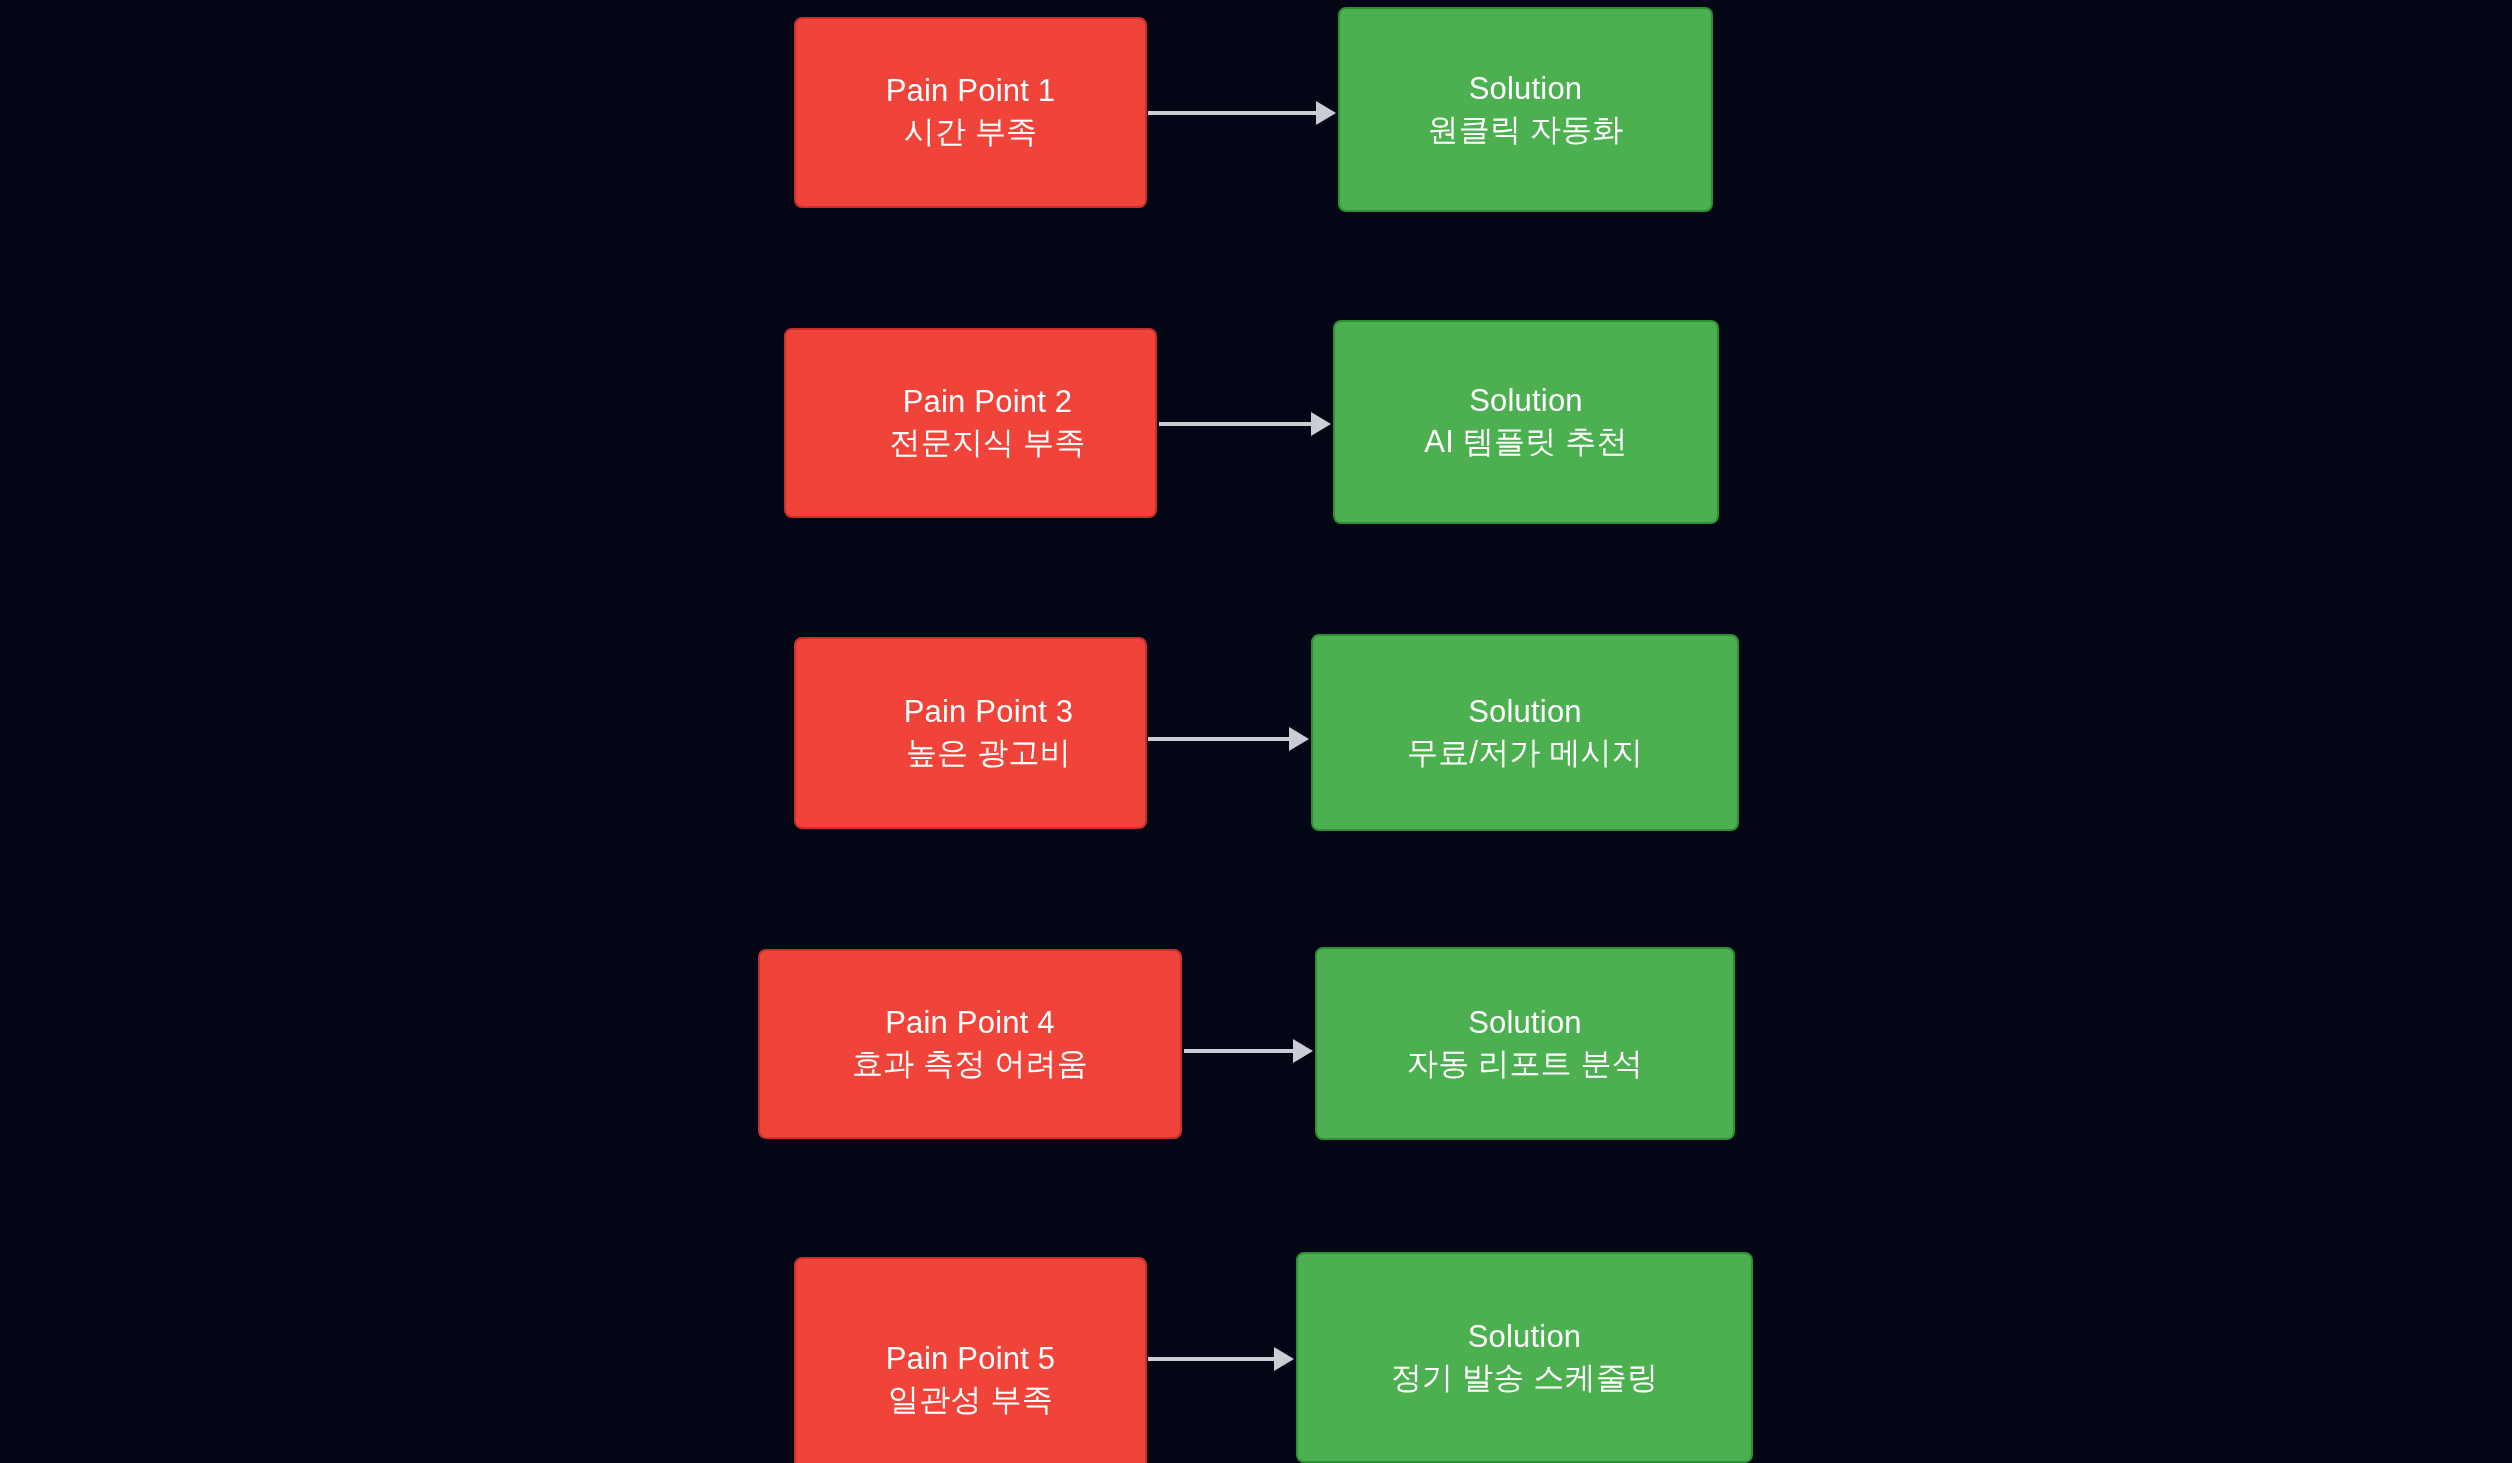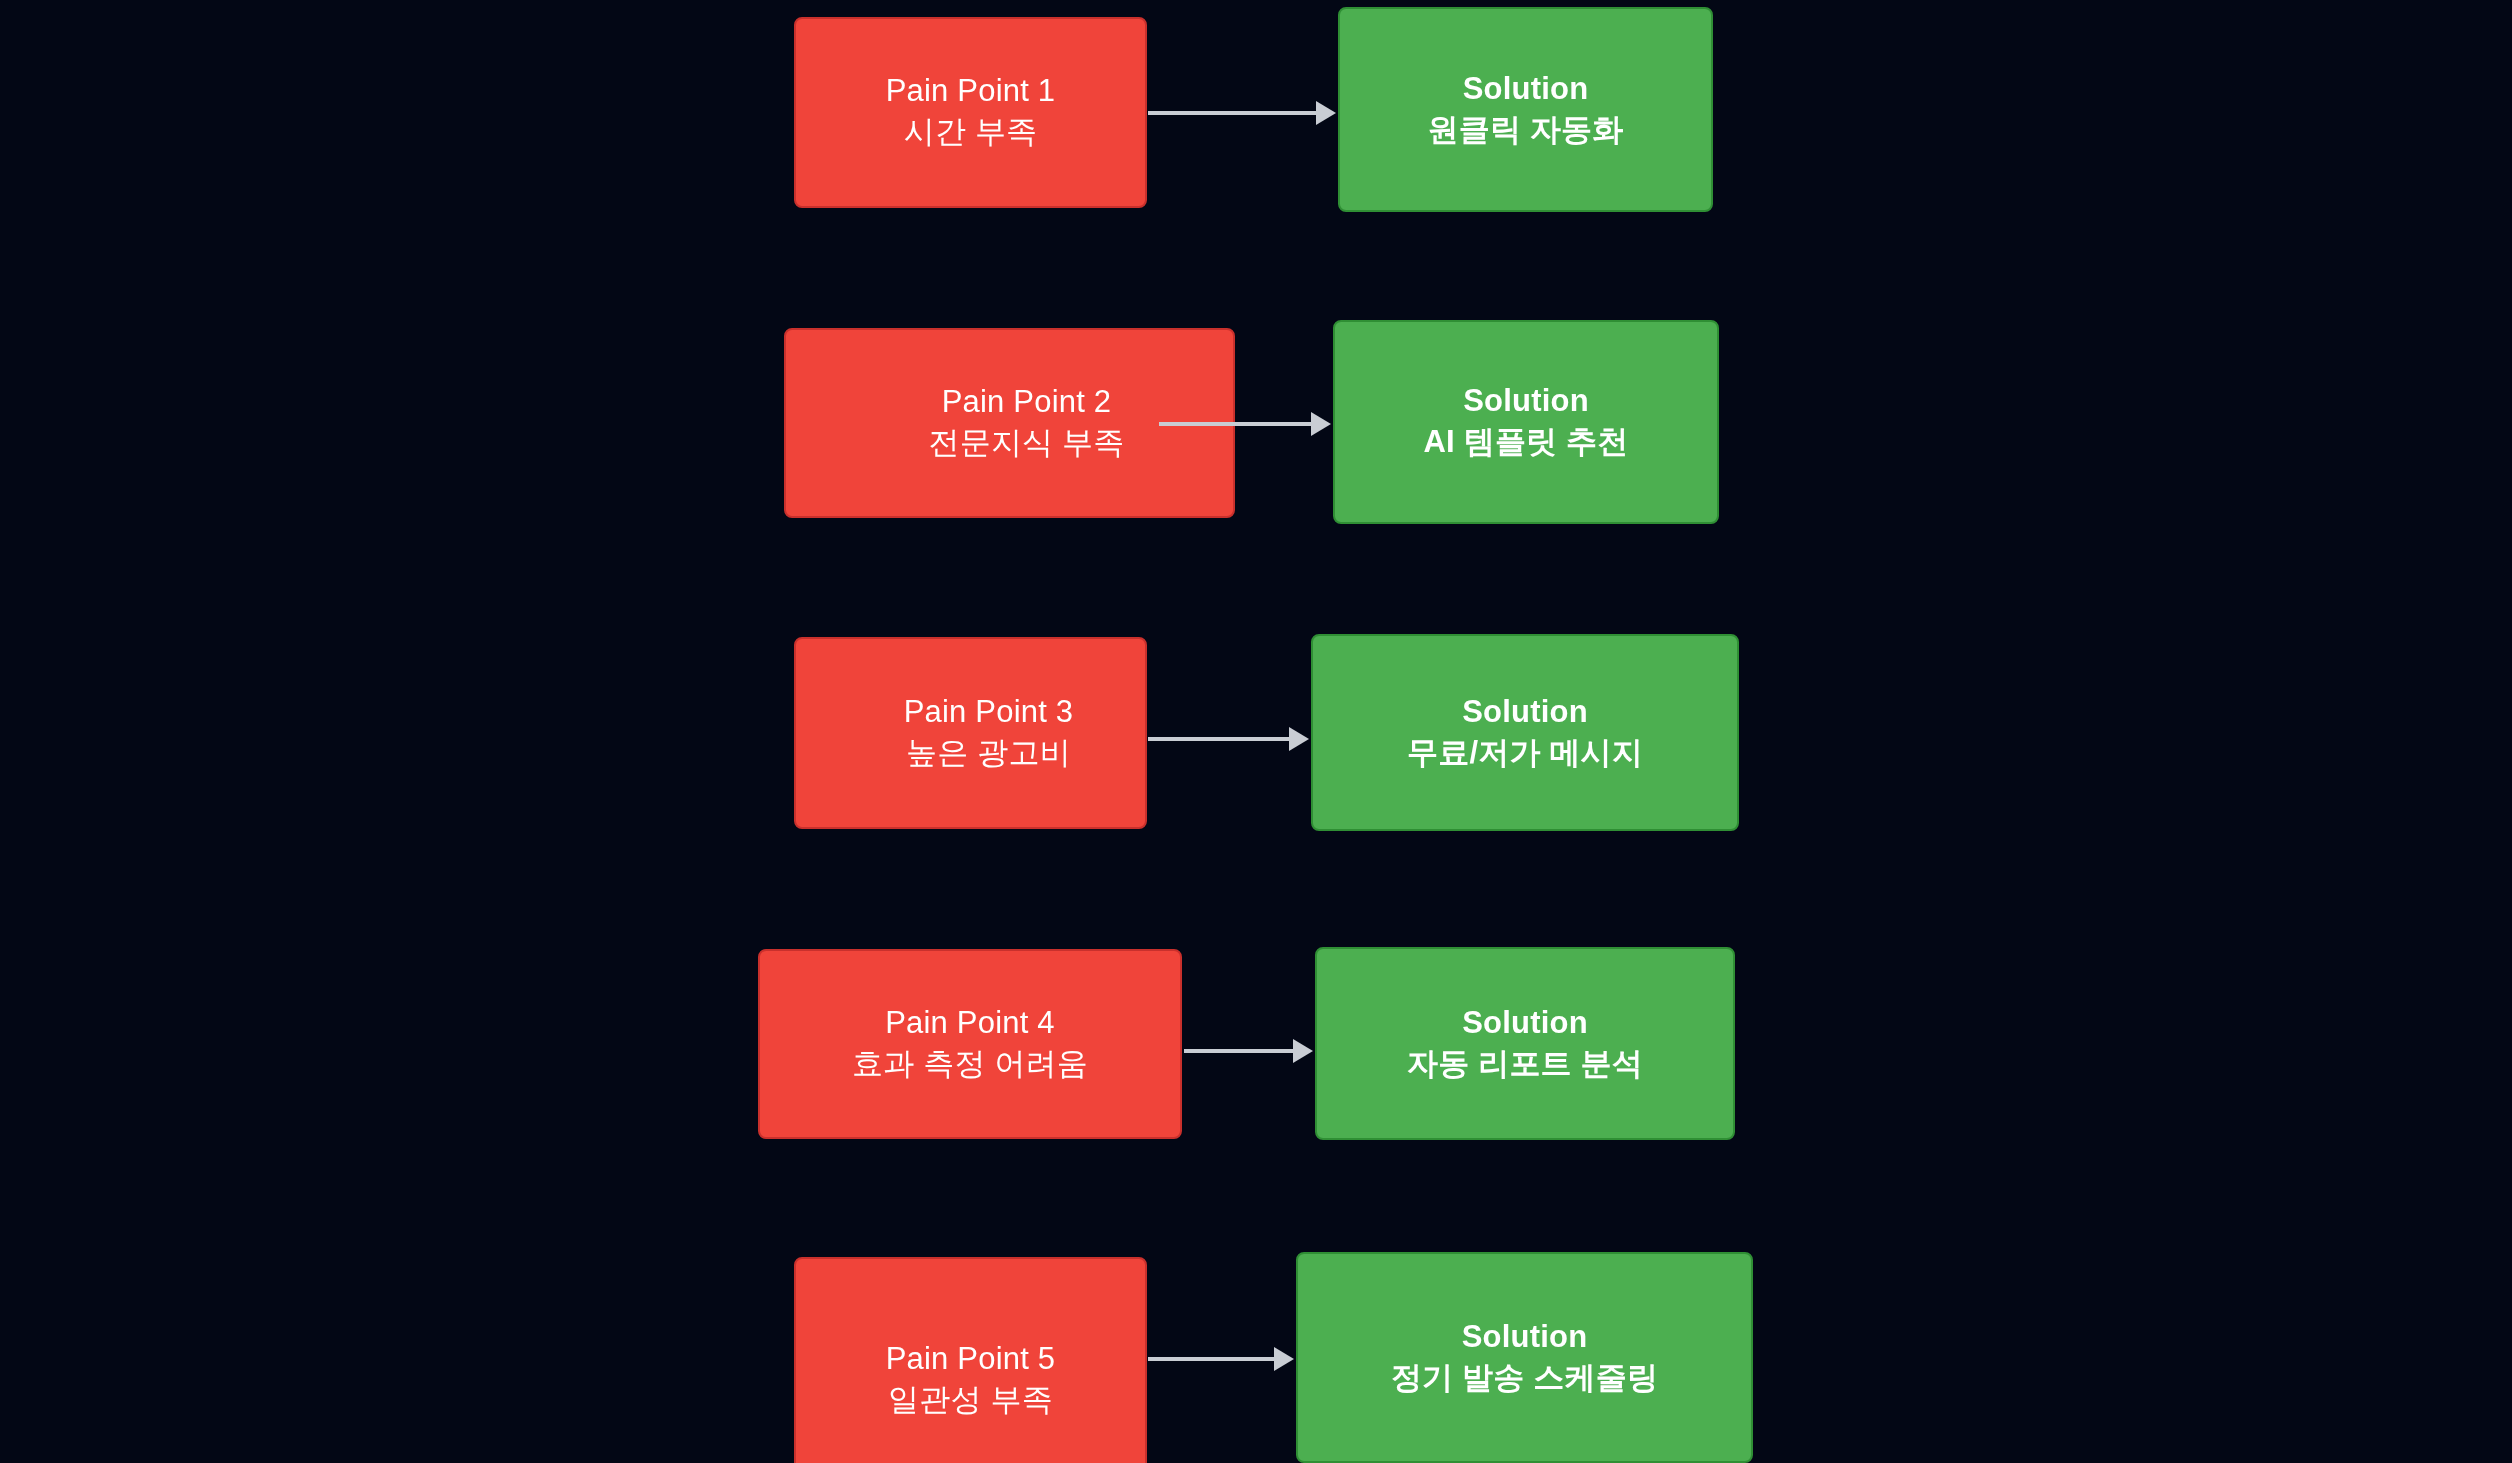--- a/index.html
+++ b/index.html
@@ -39,21 +39,20 @@
     letter-spacing: 0.2px;
     border-radius: 8px;
   }
   .node-box.pain {
     background: #F0443A;
     border: 2.8px solid #C9302C;
   }
   .node-box.solution {
     background: #4CAF50;
     border: 2.8px solid #2F8F34;
-    font-weight: bold;
   }
   .node-line {
     display: block;
     white-space: nowrap;
   }
   .connector {
     position: absolute;
     height: 22px;
     display: flex;
     align-items: center;
@@ -86,21 +85,21 @@
       <span class="connector-shaft" style="background: rgb(201, 205, 212);"></span>
       <span class="connector-head" style="border-left-color: rgb(201, 205, 212);"></span>
     </div>
     <div class="node-box solution" style="left: 1338px; top: 7.4px; width: 375px; height: 205px; background: rgb(76, 175, 80); border-color: rgb(47, 143, 52); color: rgb(255, 255, 255);">
       <span class="node-line">Solution</span>
       <span class="node-line">원클릭 자동화</span>
     </div>
   </div>
 
   <div class="flow-row">
-    <div class="node-box pain" style="left: 784px; top: 328px; width: 451px; height: 190px; background: rgb(240, 68, 58); border-color: rgb(201, 48, 44); color: rgb(255, 255, 255); padding-left: 34px;">
+    <div class="node-box pain" style="left: 784px; top: 328px; width: 373px; height: 190px; background: rgb(240, 68, 58); border-color: rgb(201, 48, 44); color: rgb(255, 255, 255); padding-left: 34px;">
       <span class="node-line">Pain Point 2</span>
       <span class="node-line">전문지식 부족</span>
     </div>
     <div class="connector" style="left: 1159px; top: 413px; width: 172px;">
       <span class="connector-shaft" style="background: rgb(201, 205, 212);"></span>
       <span class="connector-head" style="border-left-color: rgb(201, 205, 212);"></span>
     </div>
     <div class="node-box solution" style="left: 1333px; top: 320px; width: 386px; height: 204px; background: rgb(76, 175, 80); border-color: rgb(47, 143, 52); color: rgb(255, 255, 255);">
       <span class="node-line">Solution</span>
       <span class="node-line">AI 템플릿 추천</span>

